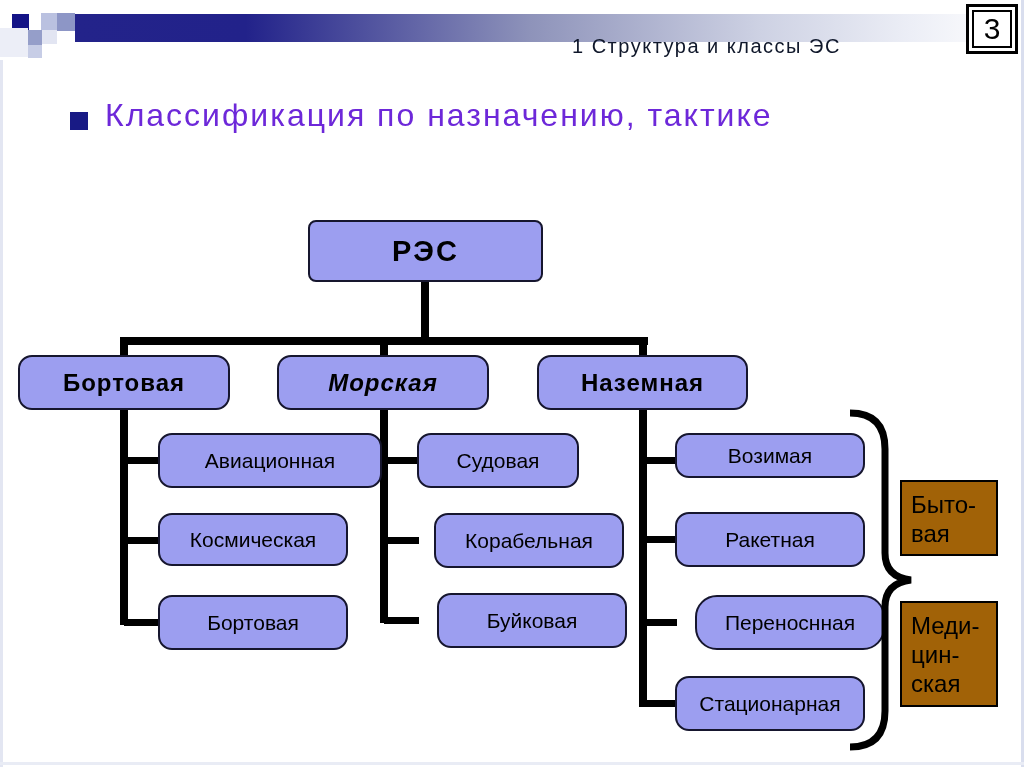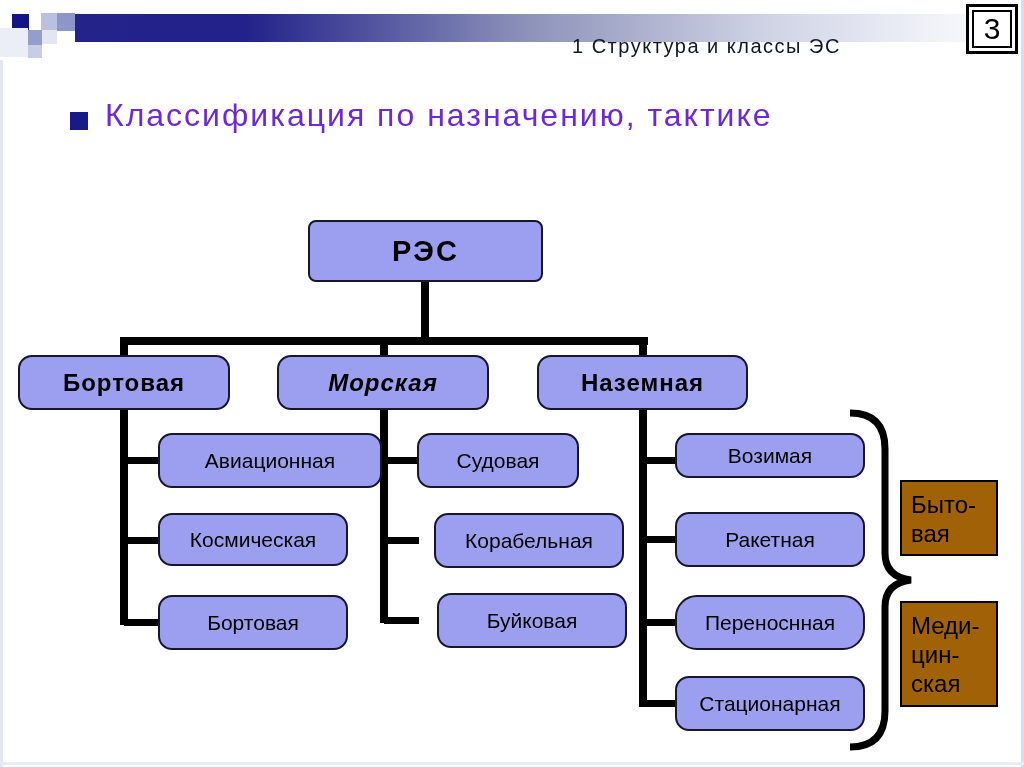--- a/index.html
+++ b/index.html
@@ -102,21 +102,21 @@
   <div class="node" style="left:158px;top:433px;width:224px;height:55px;">Авиационная</div>
   <div class="node" style="left:158px;top:513px;width:190px;height:53px;">Космическая</div>
   <div class="node" style="left:158px;top:595px;width:190px;height:55px;">Бортовая</div>
 
   <div class="node" style="left:417px;top:433px;width:162px;height:55px;">Судовая</div>
   <div class="node" style="left:417px;top:513px;width:190px;height:55px;margin-left:17px;">Корабельная</div>
   <div class="node" style="left:417px;top:593px;width:190px;height:55px;margin-left:20px;">Буйковая</div>
 
   <div class="node" style="left:675px;top:433px;width:190px;height:45px;">Возимая</div>
   <div class="node" style="left:675px;top:512px;width:190px;height:55px;">Ракетная</div>
-  <div class="node" style="left:675px;top:595px;width:190px;height:55px;border-radius:22px;">Переноснная</div>
+  <div class="node" style="left:695px;top:595px;width:190px;height:55px;border-radius:22px;">Переноснная</div>
   <div class="node" style="left:675px;top:676px;width:190px;height:55px;">Стационарная</div>
 
   <svg style="position:absolute;left:840px;top:405px;" width="80" height="350" viewBox="0 0 80 350">
     <path d="M 10 8 Q 45 8 45 44 L 45 148 Q 45 172 71 175 Q 45 178 45 202 L 45 306 Q 45 342 10 342" fill="none" stroke="#000000" stroke-width="7"></path>
   </svg>
 
   <div class="side-box" style="left:900px;top:480px;width:98px;height:76px;">
     <span>Быто-</span>
     <span>вая</span>
   </div>

